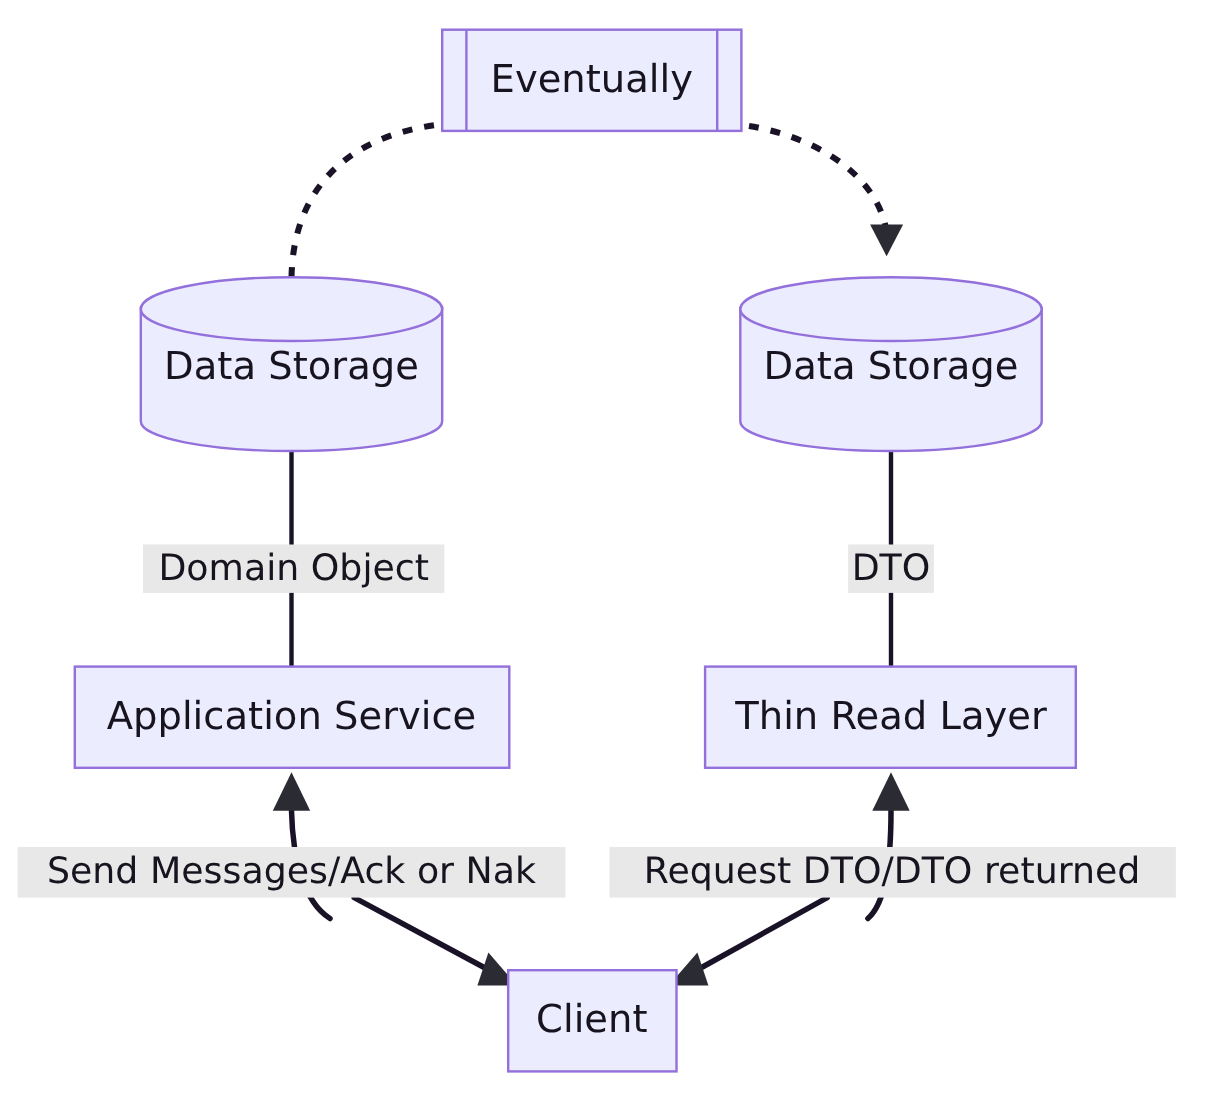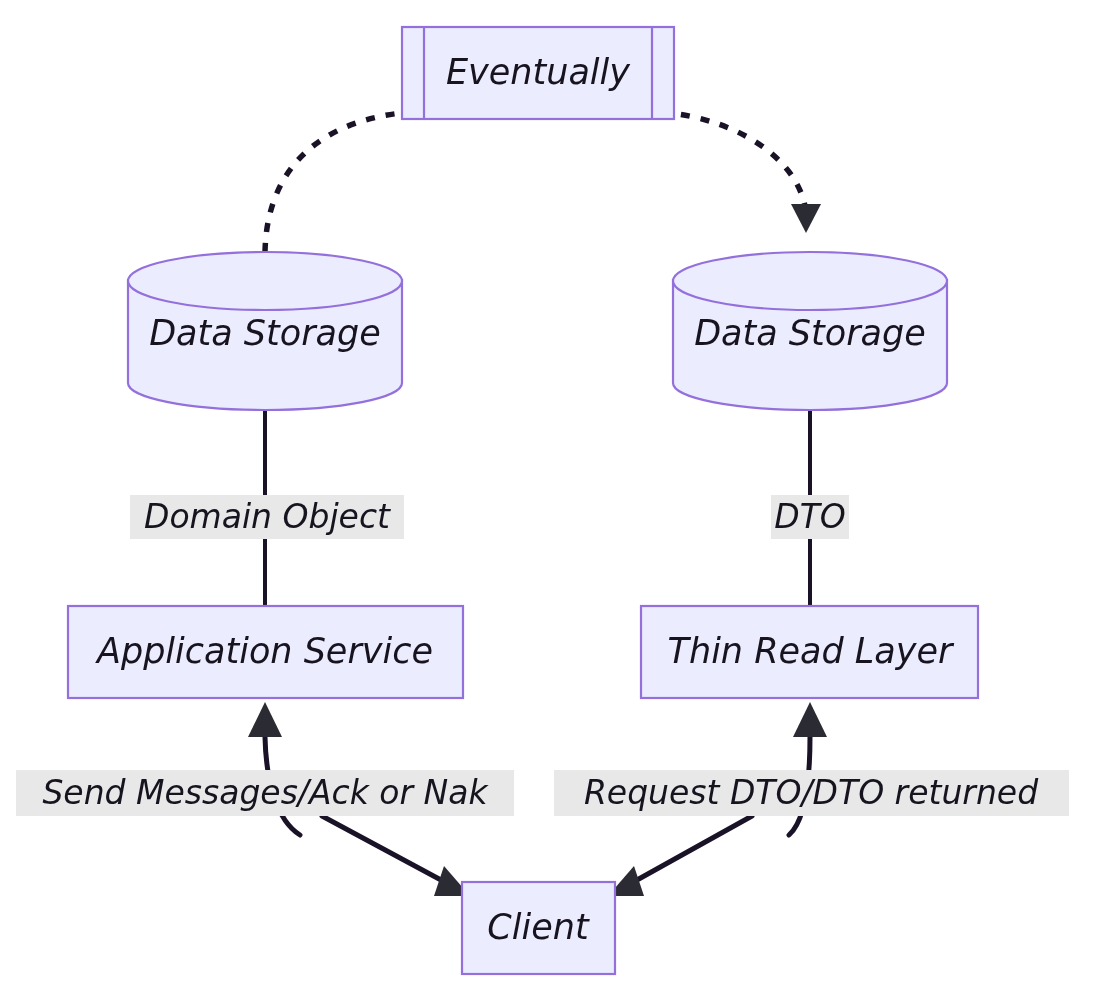--- a/index.html
+++ b/index.html
@@ -9,21 +9,20 @@
   }
   body {
     font-family: "DejaVu Sans", sans-serif;
   }
   #diagram-root {
     position: relative;
     width: 1100px;
     height: 994px;
     background: #ffffff;
     overflow: hidden;
-    font-style: italic;
   }
   svg#diagram-svg {
     position: absolute;
     left: 0;
     top: 0;
     width: 1100px;
     height: 994px;
     display: block;
   }
   .node-shape {

